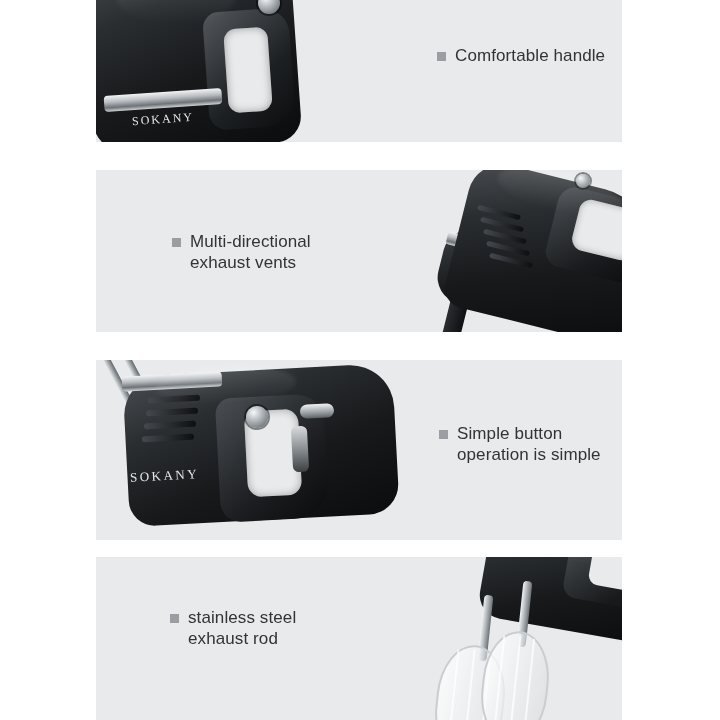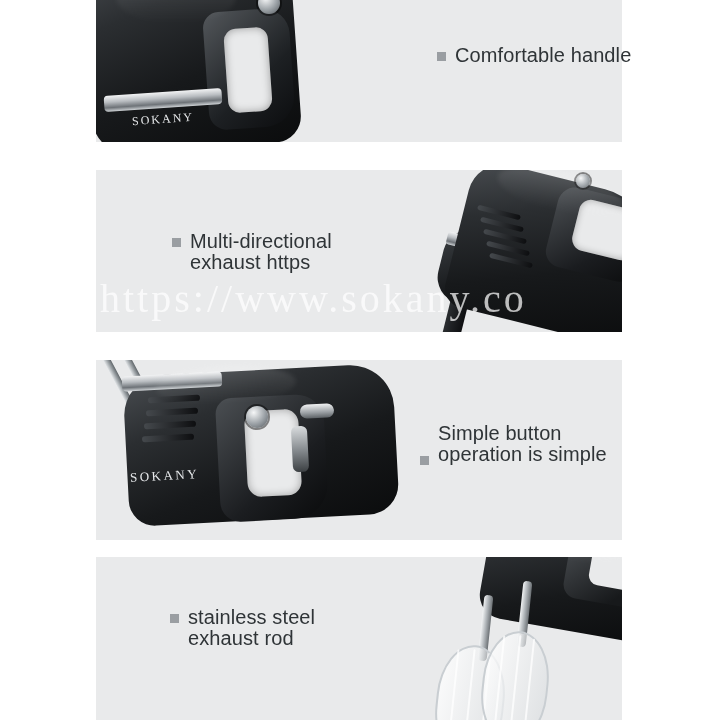--- a/index.html
+++ b/index.html
@@ -43,29 +43,29 @@
   }
   .bullet {
     width: 9px;
     height: 9px;
     background: #9a9ea2;
     flex: 0 0 auto;
     margin-top: 7px;
   }
   .caption-text {
     color: #2f3437;
-    font-size: 20px;
+    font-size: 17px;
     line-height: 21px;
     white-space: pre-line;
     letter-spacing: .1px;
   }
 
   #caption-1 { left: 437px; top: 45px; }
   #caption-2 { left: 172px; top: 231px; }
-  #caption-3 { left: 420px; top: 423px; align-items: flex-end; }
+  #caption-3 { left: 439px; top: 423px; }
   #caption-4 { left: 170px; top: 607px; }
 
   
   .watermark {
     position: absolute;
     left: 100px;
     top: 275px;
     width: 520px;
     font-size: 40px;
     letter-spacing: 3px;
@@ -308,24 +308,23 @@
     <div class="vent p2-vent" id="p2-v3"></div>
     <div class="vent p2-vent" id="p2-v4"></div>
     <div class="vent p2-vent" id="p2-v5"></div>
     <div class="mx-btn" id="p2-btn"></div>
     <div class="mx-shine" id="p2-shine"></div>
   </div>
 
   <div class="caption" id="caption-2">
     <span class="bullet"></span>
     <span class="caption-text">Multi-directional
-exhaust https</span>
-  </div>
-
-  <div class="watermark">https://www.sokany.co</div>
+exhaust vents</span>
+  </div>
+
 
   <div class="panel" id="panel-3">
     <div class="p3-beaterstem" id="p3-bs1"></div>
     <div class="p3-beaterstem" id="p3-bs2"></div>
     <div class="mx-body" id="p3-body"></div>
     <div class="mx-chrome" id="p3-chrome"></div>
     <div class="vent p3-vent" id="p3-v1"></div>
     <div class="vent p3-vent" id="p3-v2"></div>
     <div class="vent p3-vent" id="p3-v3"></div>
     <div class="vent p3-vent" id="p3-v4"></div>

